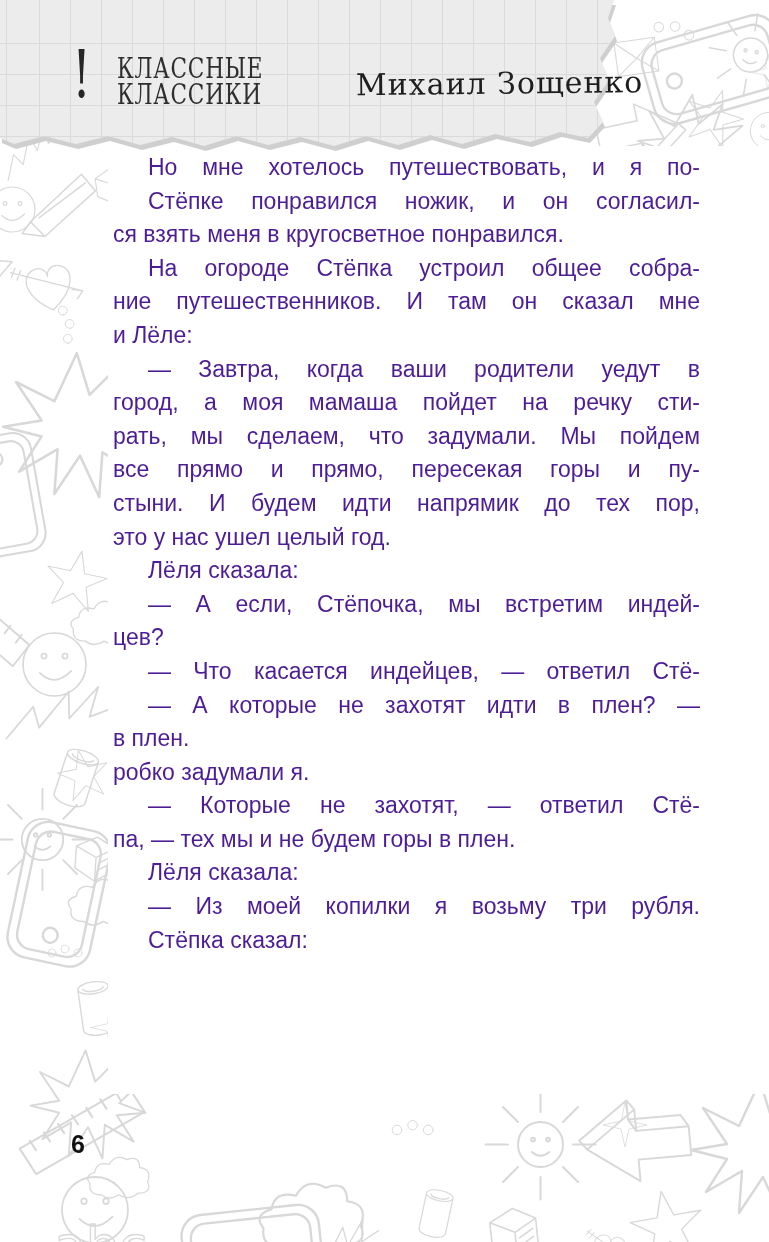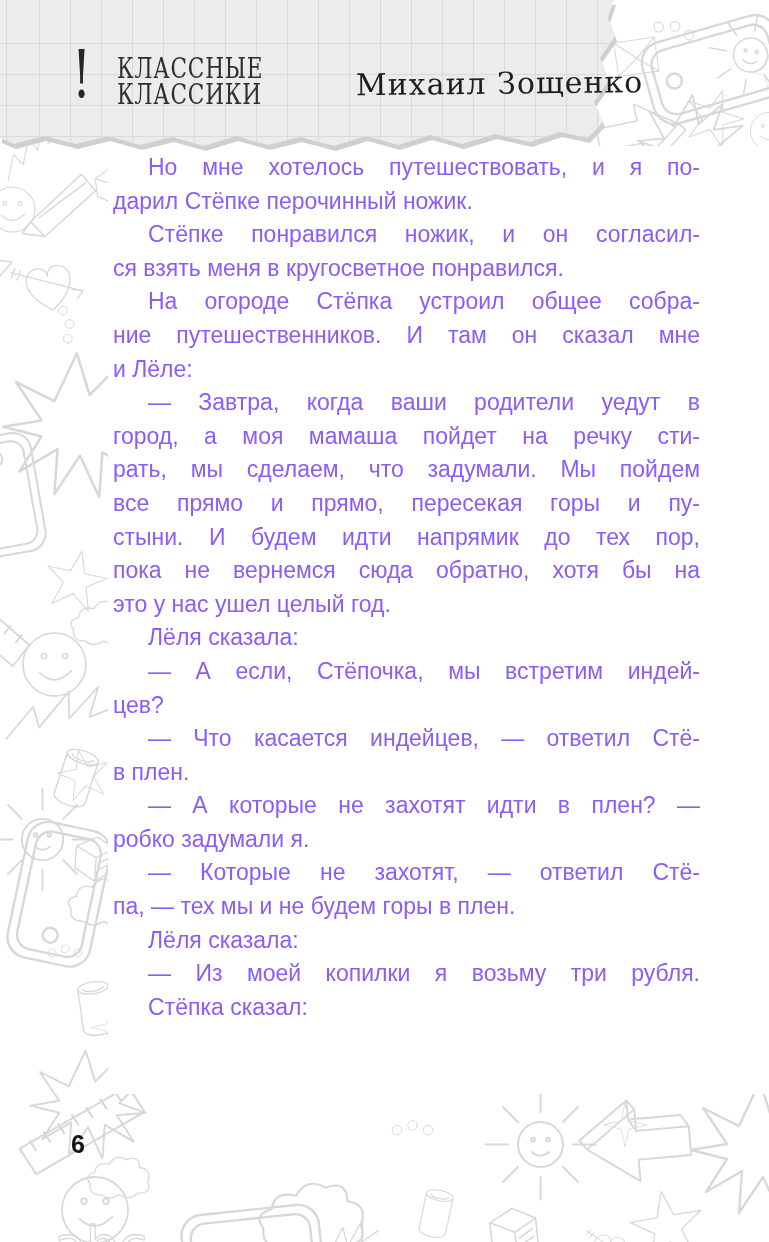--- a/index.html
+++ b/index.html
@@ -22,21 +22,21 @@
     560px 132px,530px 142px,495px 134px,462px 144px,430px 135px,398px 145px,366px 136px,334px 146px,300px 137px,
     268px 145px,236px 136px,204px 146px,172px 137px,140px 145px,108px 136px,76px 144px,44px 136px,14px 144px,0 138px);}
   .excl{position:absolute;left:72px;top:42px;font-family:"DejaVu Serif",serif;font-size:66px;
         color:#262626;transform:scaleX(.72);transform-origin:left top;line-height:1;}
   .brand{position:absolute;left:117px;top:56px;font-family:"DejaVu Serif",serif;font-size:27px;
          line-height:26px;letter-spacing:1px;color:#2e2e2e;transform:scaleX(.8);transform-origin:left top;
          white-space:nowrap;}
   .author{position:absolute;left:356px;top:66px;width:230px;font-family:"DejaVu Serif",serif;
           font-size:30px;letter-spacing:1px;color:#1e1e1e;transform:rotate(-.6deg);white-space:nowrap;}
   
-  .text-block{position:absolute;left:113px;top:151px;width:587px;color:#8b5cf6;
+  .text-block{position:absolute;left:113px;top:151px;width:587px;color:#4c1d95;
               font-size:23px;line-height:33.6px;}
   .ln{height:33.6px;overflow:hidden;text-align:justify;text-align-last:justify;}
   .ln.last{text-align-last:left;}
   .ln.ind{text-indent:35px;}
   .page-num{position:absolute;left:58px;top:1130px;width:40px;text-align:center;
             font-size:25px;font-weight:bold;color:#111;}
 </style>
 </head>
 <body>
 
@@ -268,39 +268,37 @@
   <div class="band"></div>
   <div class="excl">!</div>
   <div class="brand">
     <div>КЛАССНЫЕ</div>
     <div>КЛАССИКИ</div>
   </div>
   <div class="author">Михаил Зощенко</div>
 
   <div class="text-block">
     <div class="ln ind">Но мне хотелось путешествовать, и я по-</div>
-    <div class="ln last">дарил Стёпке перочинный ножик.</div>
     <div class="ln ind">Стёпке понравился ножик, и он согласил-</div>
     <div class="ln last">ся взять меня в кругосветное понравился.</div>
     <div class="ln ind">На огороде Стёпка устроил общее собра-</div>
     <div class="ln">ние путешественников. И там он сказал мне</div>
     <div class="ln last">и Лёле:</div>
     <div class="ln ind">— Завтра, когда ваши родители уедут в</div>
     <div class="ln">город, а моя мамаша пойдет на речку сти-</div>
     <div class="ln">рать, мы сделаем, что задумали. Мы пойдем</div>
     <div class="ln">все прямо и прямо, пересекая горы и пу-</div>
     <div class="ln">стыни. И будем идти напрямик до тех пор,</div>
-    <div class="ln">пока не вернемся сюда обратно, хотя бы на</div>
     <div class="ln last">это у нас ушел целый год.</div>
     <div class="ln ind last">Лёля сказала:</div>
     <div class="ln ind">— А если, Стёпочка, мы встретим индей-</div>
     <div class="ln last">цев?</div>
     <div class="ln ind">— Что касается индейцев, — ответил Стё-</div>
+    <div class="ln ind">— А которые не захотят идти в плен? —</div>
     <div class="ln last">в плен.</div>
-    <div class="ln ind">— А которые не захотят идти в плен? —</div>
     <div class="ln last">робко задумали я.</div>
     <div class="ln ind">— Которые не захотят, — ответил Стё-</div>
     <div class="ln last">па, — тех мы и не будем горы в плен.</div>
     <div class="ln ind last">Лёля сказала:</div>
     <div class="ln ind">— Из моей копилки я возьму три рубля.</div>
     <div class="ln ind last">Стёпка сказал:</div>
   </div>
 
   <div class="page-num">6</div>
 

